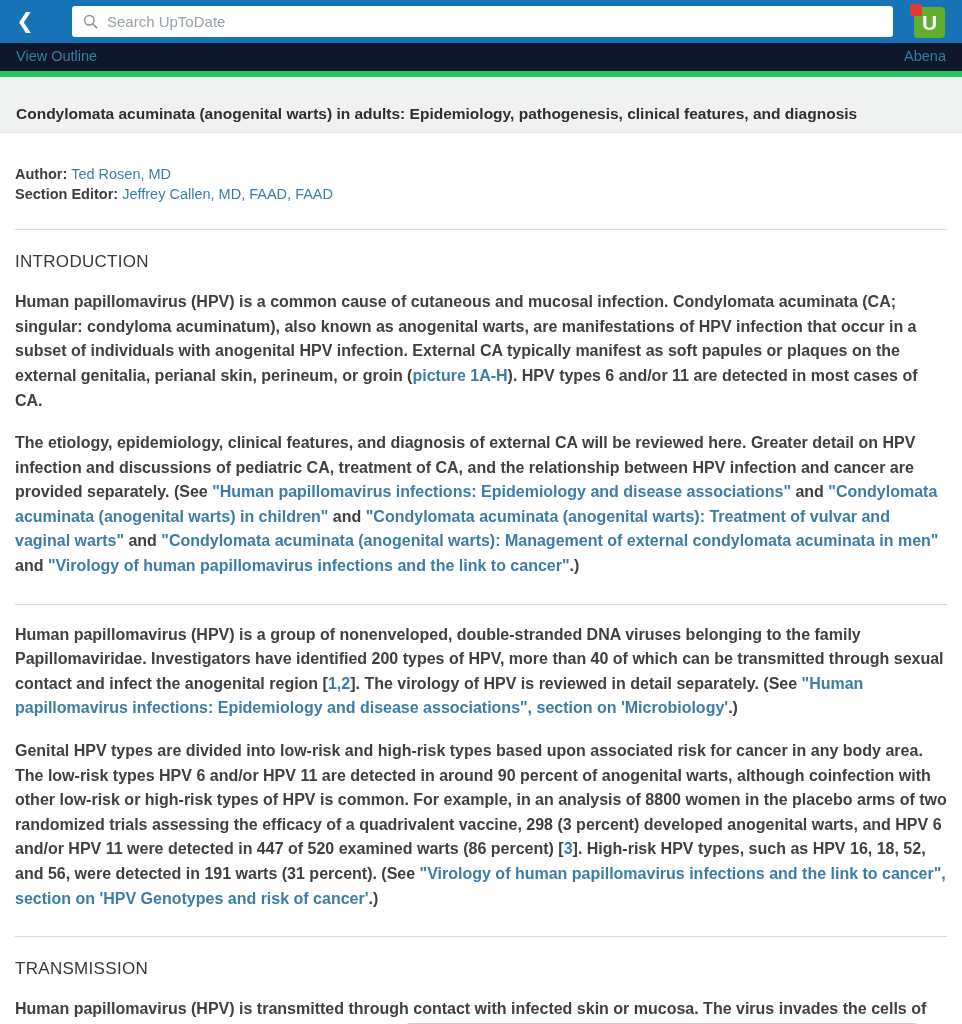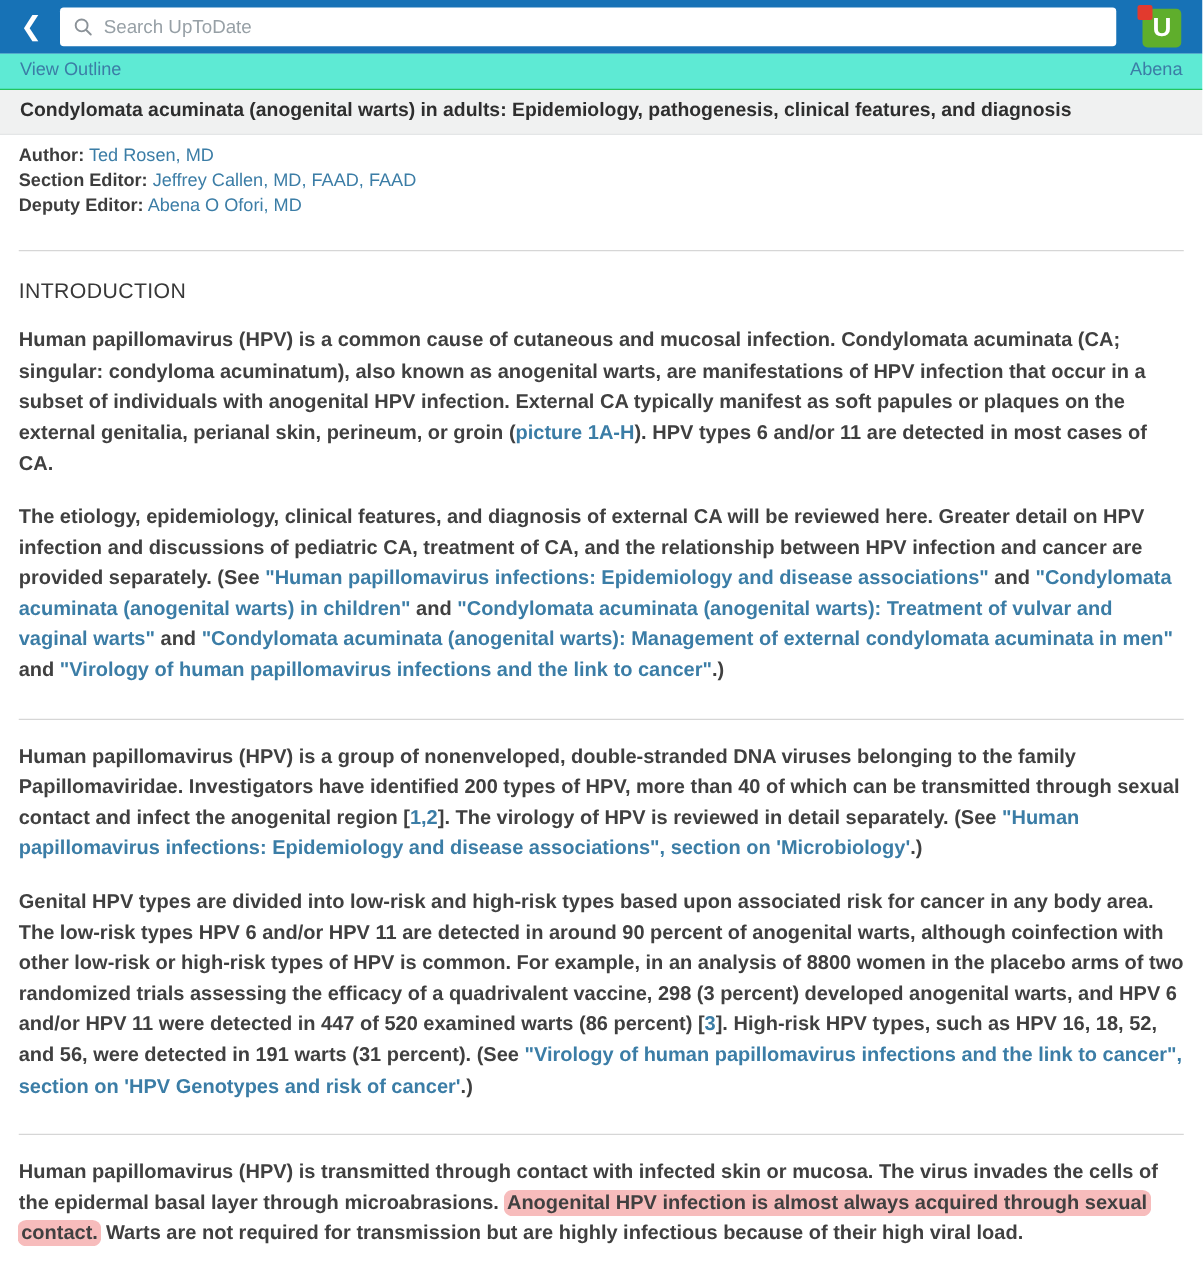--- a/index.html
+++ b/index.html
@@ -33,20 +33,21 @@
     padding:0 10px 0 4px;
   }
   .search-box{
     flex:1;
     height:31px;
     background:#ffffff;
     border-radius:3px;
     display:flex;align-items:center;
     padding:0 10px;gap:8px;
     margin-right:14px;
+    margin-left:24px;
   }
   .search-icon{flex:0 0 auto;display:block;}
   .search-input{
     flex:1;border:none;outline:none;background:transparent;
     font-size:15px;color:#333333;
     font-family:"Liberation Sans","DejaVu Sans",sans-serif;
   }
   .search-input::placeholder{color:#97a0a6;opacity:1;}
   
   .logo{position:relative;width:42px;height:38px;cursor:pointer;flex:0 0 auto;}
@@ -59,39 +60,39 @@
     color:#ffffff;font-weight:bold;font-size:21px;line-height:1;
     font-family:"Liberation Sans",sans-serif;
   }
   .logo-red{
     position:absolute;left:3px;top:1px;width:12px;height:12px;
     background:var(--logo-red);border-radius:2px;
   }
   
   .navbar{
     display:flex;justify-content:space-between;align-items:center;
-    background:#5eead4;
+    background:#0f172a;
     padding:5px 16px 7px 16px;
-    border-bottom:1px solid #22c55e;
+    border-bottom:6px solid #22c55e;
   }
   .navbar a{
     color:var(--link);text-decoration:none;font-size:14.5px;cursor:pointer;
   }
   
   .titlebar{
     background:#f0f1f1;
     padding:7px 16px 8px 16px;
     border-bottom:1px solid #e4e6e7;
   }
   .titlebar h1{
-    font-size:15.5px;font-weight:bold;color:#2e2e2e;line-height:1.3;
+    font-size:15.5px;font-weight:bold;color:#2e2e2e;line-height:1.3;margin-top:20px;
   }
   
   .content{padding:0 15px 28px 15px;}
-  .byline{margin-top:7px;font-size:14.5px;line-height:20px;}
+  .byline{margin-top:31px;font-size:14.5px;line-height:20px;}
   .byline-row{white-space:nowrap;}
   .byline-label{font-weight:bold;color:#3d3d3d;}
   .divider{
     border:none;border-top:1px solid #d6d6d6;
     margin:25px 0 0 0;height:0;
   }
   .section-heading{
     margin:22px 0 0 0;
     font-size:17px;font-weight:normal;color:#383838;
     letter-spacing:0.3px;
@@ -138,26 +139,26 @@
 </div>
 
 <div class="titlebar">
   <h1>Condylomata acuminata (anogenital warts) in adults: Epidemiology, pathogenesis, clinical features, and diagnosis</h1>
 </div>
 
 <div class="content">
   <div id="byline" class="byline">
       <div class="byline-row"><span class="byline-label">Author:</span> <a class="link">Ted Rosen, MD</a></div>
       <div class="byline-row"><span class="byline-label">Section Editor:</span> <a class="link">Jeffrey Callen, MD, FAAD, FAAD</a></div>
-      <div class="byline-row"><span class="byline-label">Deputy Editor:</span> <a class="link">Abena O Ofori, MD</a></div>
     </div>
   <div id="sections">
       <hr class="divider">
       <h2 class="section-heading">INTRODUCTION</h2>
       <p class="para">Human papillomavirus (HPV) is a common cause of cutaneous and mucosal infection. Condylomata acuminata (CA; singular: condyloma acuminatum), also known as anogenital warts, are manifestations of HPV infection that occur in a subset of individuals with anogenital HPV infection. External CA typically manifest as soft papules or plaques on the external genitalia, perianal skin, perineum, or groin (<a class="link">picture 1A-H</a>). HPV types 6 and/or 11 are detected in most cases of CA.</p>
       <p class="para">The etiology, epidemiology, clinical features, and diagnosis of external CA will be reviewed here. Greater detail on HPV infection and discussions of pediatric CA, treatment of CA, and the relationship between HPV infection and cancer are provided separately. (See <a class="link">"Human papillomavirus infections: Epidemiology and disease associations"</a> and <a class="link">"Condylomata acuminata (anogenital warts) in children"</a> and <a class="link">"Condylomata acuminata (anogenital warts): Treatment of vulvar and vaginal warts"</a> and <a class="link">"Condylomata acuminata (anogenital warts): Management of external condylomata acuminata in men"</a> and <a class="link">"Virology of human papillomavirus infections and the link to cancer"</a>.)</p>
       <hr class="divider">
       <p class="para">Human papillomavirus (HPV) is a group of nonenveloped, double-stranded DNA viruses belonging to the family Papillomaviridae. Investigators have identified 200 types of HPV, more than 40 of which can be transmitted through sexual contact and infect the anogenital region [<a class="link">1,2</a>]. The virology of HPV is reviewed in detail separately. (See <a class="link">"Human papillomavirus infections: Epidemiology and disease associations", section on 'Microbiology'</a>.)</p>
       <p class="para">Genital HPV types are divided into low-risk and high-risk types based upon associated risk for cancer in any body area. The low-risk types HPV 6 and/or HPV 11 are detected in around 90 percent of anogenital warts, although coinfection with other low-risk or high-risk types of HPV is common. For example, in an analysis of 8800 women in the placebo arms of two randomized trials assessing the efficacy of a quadrivalent vaccine, 298 (3 percent) developed anogenital warts, and HPV 6 and/or HPV 11 were detected in 447 of 520 examined warts (86 percent) [<a class="link">3</a>]. High-risk HPV types, such as HPV 16, 18, 52, and 56, were detected in 191 warts (31 percent). (See <a class="link">"Virology of human papillomavirus infections and the link to cancer", section on 'HPV Genotypes and risk of cancer'</a>.)</p>
       <hr class="divider">
+      <h2 class="section-heading">TRANSMISSION</h2>
       <p class="para">Human papillomavirus (HPV) is transmitted through contact with infected skin or mucosa. The virus invades the cells of the epidermal basal layer through microabrasions. <span class="highlight">Anogenital HPV infection is almost always acquired through sexual contact.</span> Warts are not required for transmission but are highly infectious because of their high viral load.</p>
     </div>
 </div>
 
 </body></html>

